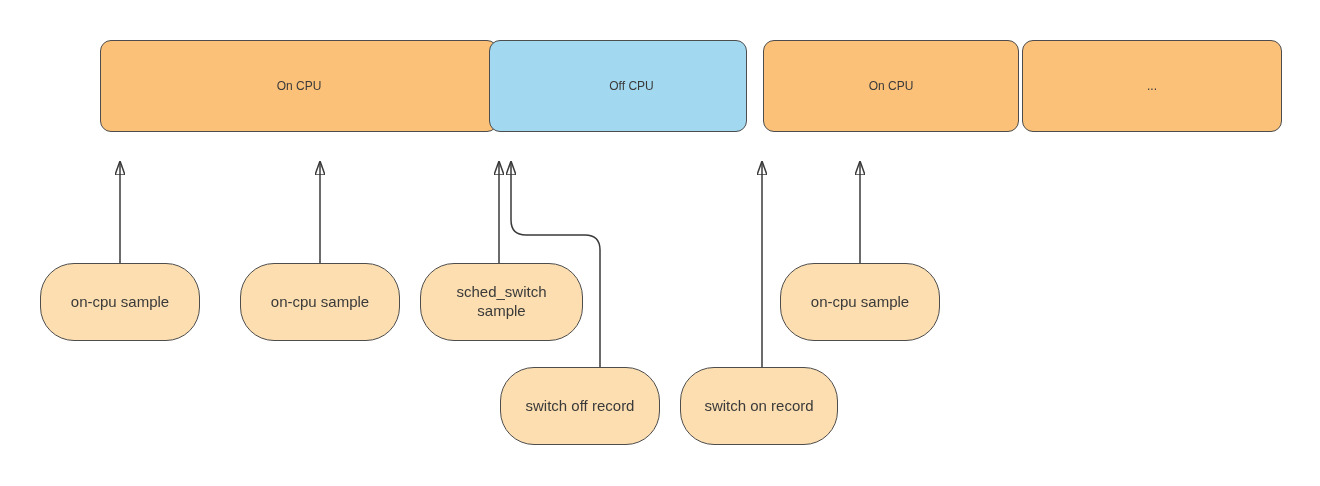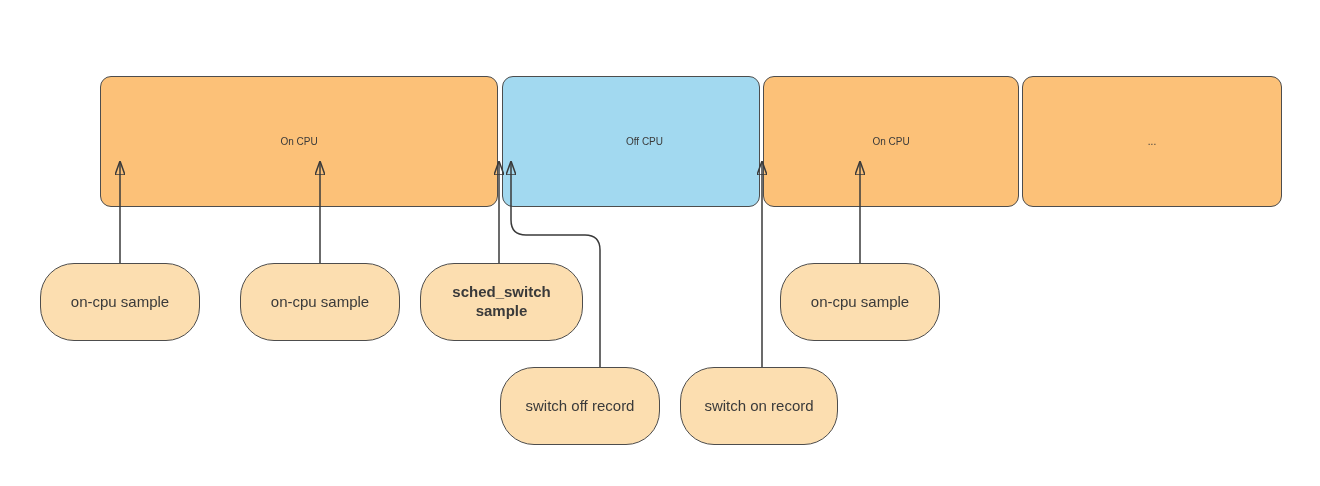--- a/index.html
+++ b/index.html
@@ -15,48 +15,47 @@
   body{background:var(--background);}
   .canvas{
     position:relative;
     width:1320px;height:486px;
     background:var(--background);
     font-family:"Liberation Sans", sans-serif;
     color:var(--text-color);
     overflow:hidden;
   }
   .seg{
-    position:absolute;top:40px;height:131px;
+    position:absolute;top:40px;height:92px;
     border:1.6px solid var(--outline);
     border-radius:11px;
     box-sizing:border-box;
     display:flex;align-items:center;justify-content:center;
-    font-size:10px;
-    margin-top:36px;
+    font-size:12px;
   }
   .seg.on{background:var(--on-cpu-fill);}
   .seg.off{background:var(--off-cpu-fill);}
   .seg-1{left:100px;width:398px;}
-  .seg-2{left:502px;width:258px;padding-left:27px;}
+  .seg-2{left:489px;width:258px;padding-left:27px;}
   .seg-3{left:763px;width:256px;}
   .seg-4{left:1022px;width:260px;}
   .pill{
     position:absolute;height:78px;
     background:var(--callout-fill);
     border:1.6px solid var(--outline);
     border-radius:34px;
     box-sizing:border-box;
     display:flex;align-items:center;justify-content:center;
     text-align:center;
     font-size:15px;line-height:1.25;
     padding:0 14px;
   }
   .pill-1{left:40px;top:263px;width:160px;}
   .pill-2{left:240px;top:263px;width:160px;}
-  .pill-3{left:420px;top:263px;width:163px;font-weight:bold;}
+  .pill-3{left:420px;top:263px;width:163px;}
   .pill-4{left:500px;top:367px;width:160px;}
   .pill-5{left:680px;top:367px;width:158px;}
   .pill-6{left:780px;top:263px;width:160px;}
   .connector-layer{
     position:absolute;left:0;top:0;width:1320px;height:486px;
     pointer-events:none;
     color:var(--arrow-color);
   }
   .connector-layer path{
     fill:none;

